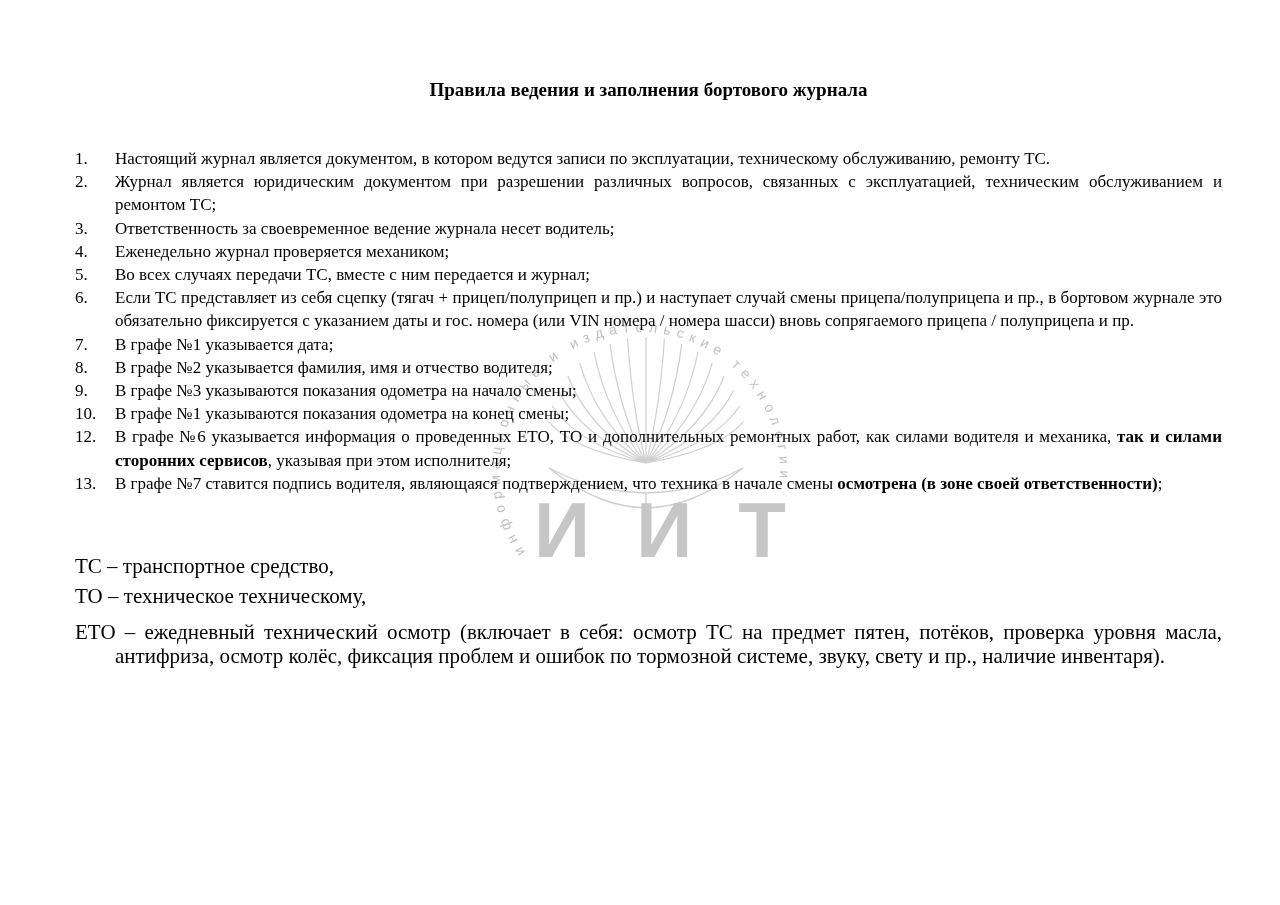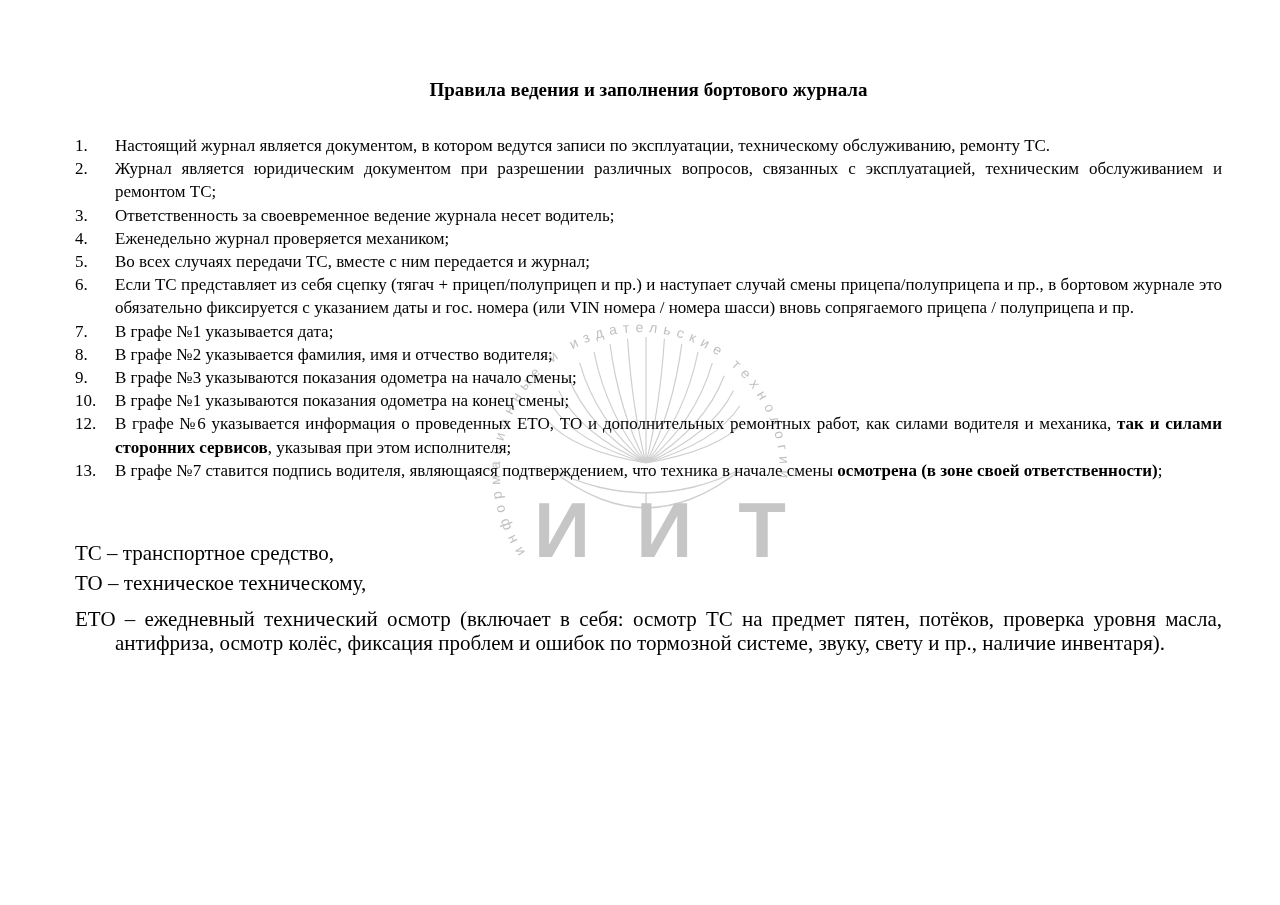--- a/index.html
+++ b/index.html
@@ -4,21 +4,21 @@
 <style>
   html,body{margin:0;padding:0;}
   body{
     width:1280px;height:905px;background:#ffffff;position:relative;overflow:hidden;
     font-family:"Liberation Serif", serif;color:#000;
   }
   .watermark-layer{position:absolute;left:0;top:0;width:1280px;height:905px;z-index:0;}
   .content{position:relative;z-index:1;padding:78px 58px 0 75px;}
   .doc-title{
     text-align:center;font-weight:bold;font-size:19px;line-height:24px;
-    margin:0 0 32px 0;
+    margin:0 0 45px 0;
   }
   .rules-list{font-size:17px;line-height:23.2px;}
   .rule-item{display:flex;}
   .rule-item .num{flex:none;width:40px;}
   .rule-item .txt{flex:1;text-align:justify;}
   .b{font-weight:bold;}
   .definitions{margin-top:60px;font-size:21px;line-height:23.2px;}
   .definition{margin:0;padding-left:40px;text-indent:-40px;text-align:justify;}
   .definition.d1{margin-bottom:7px;}
   .definition.d2{margin-bottom:13px;}

